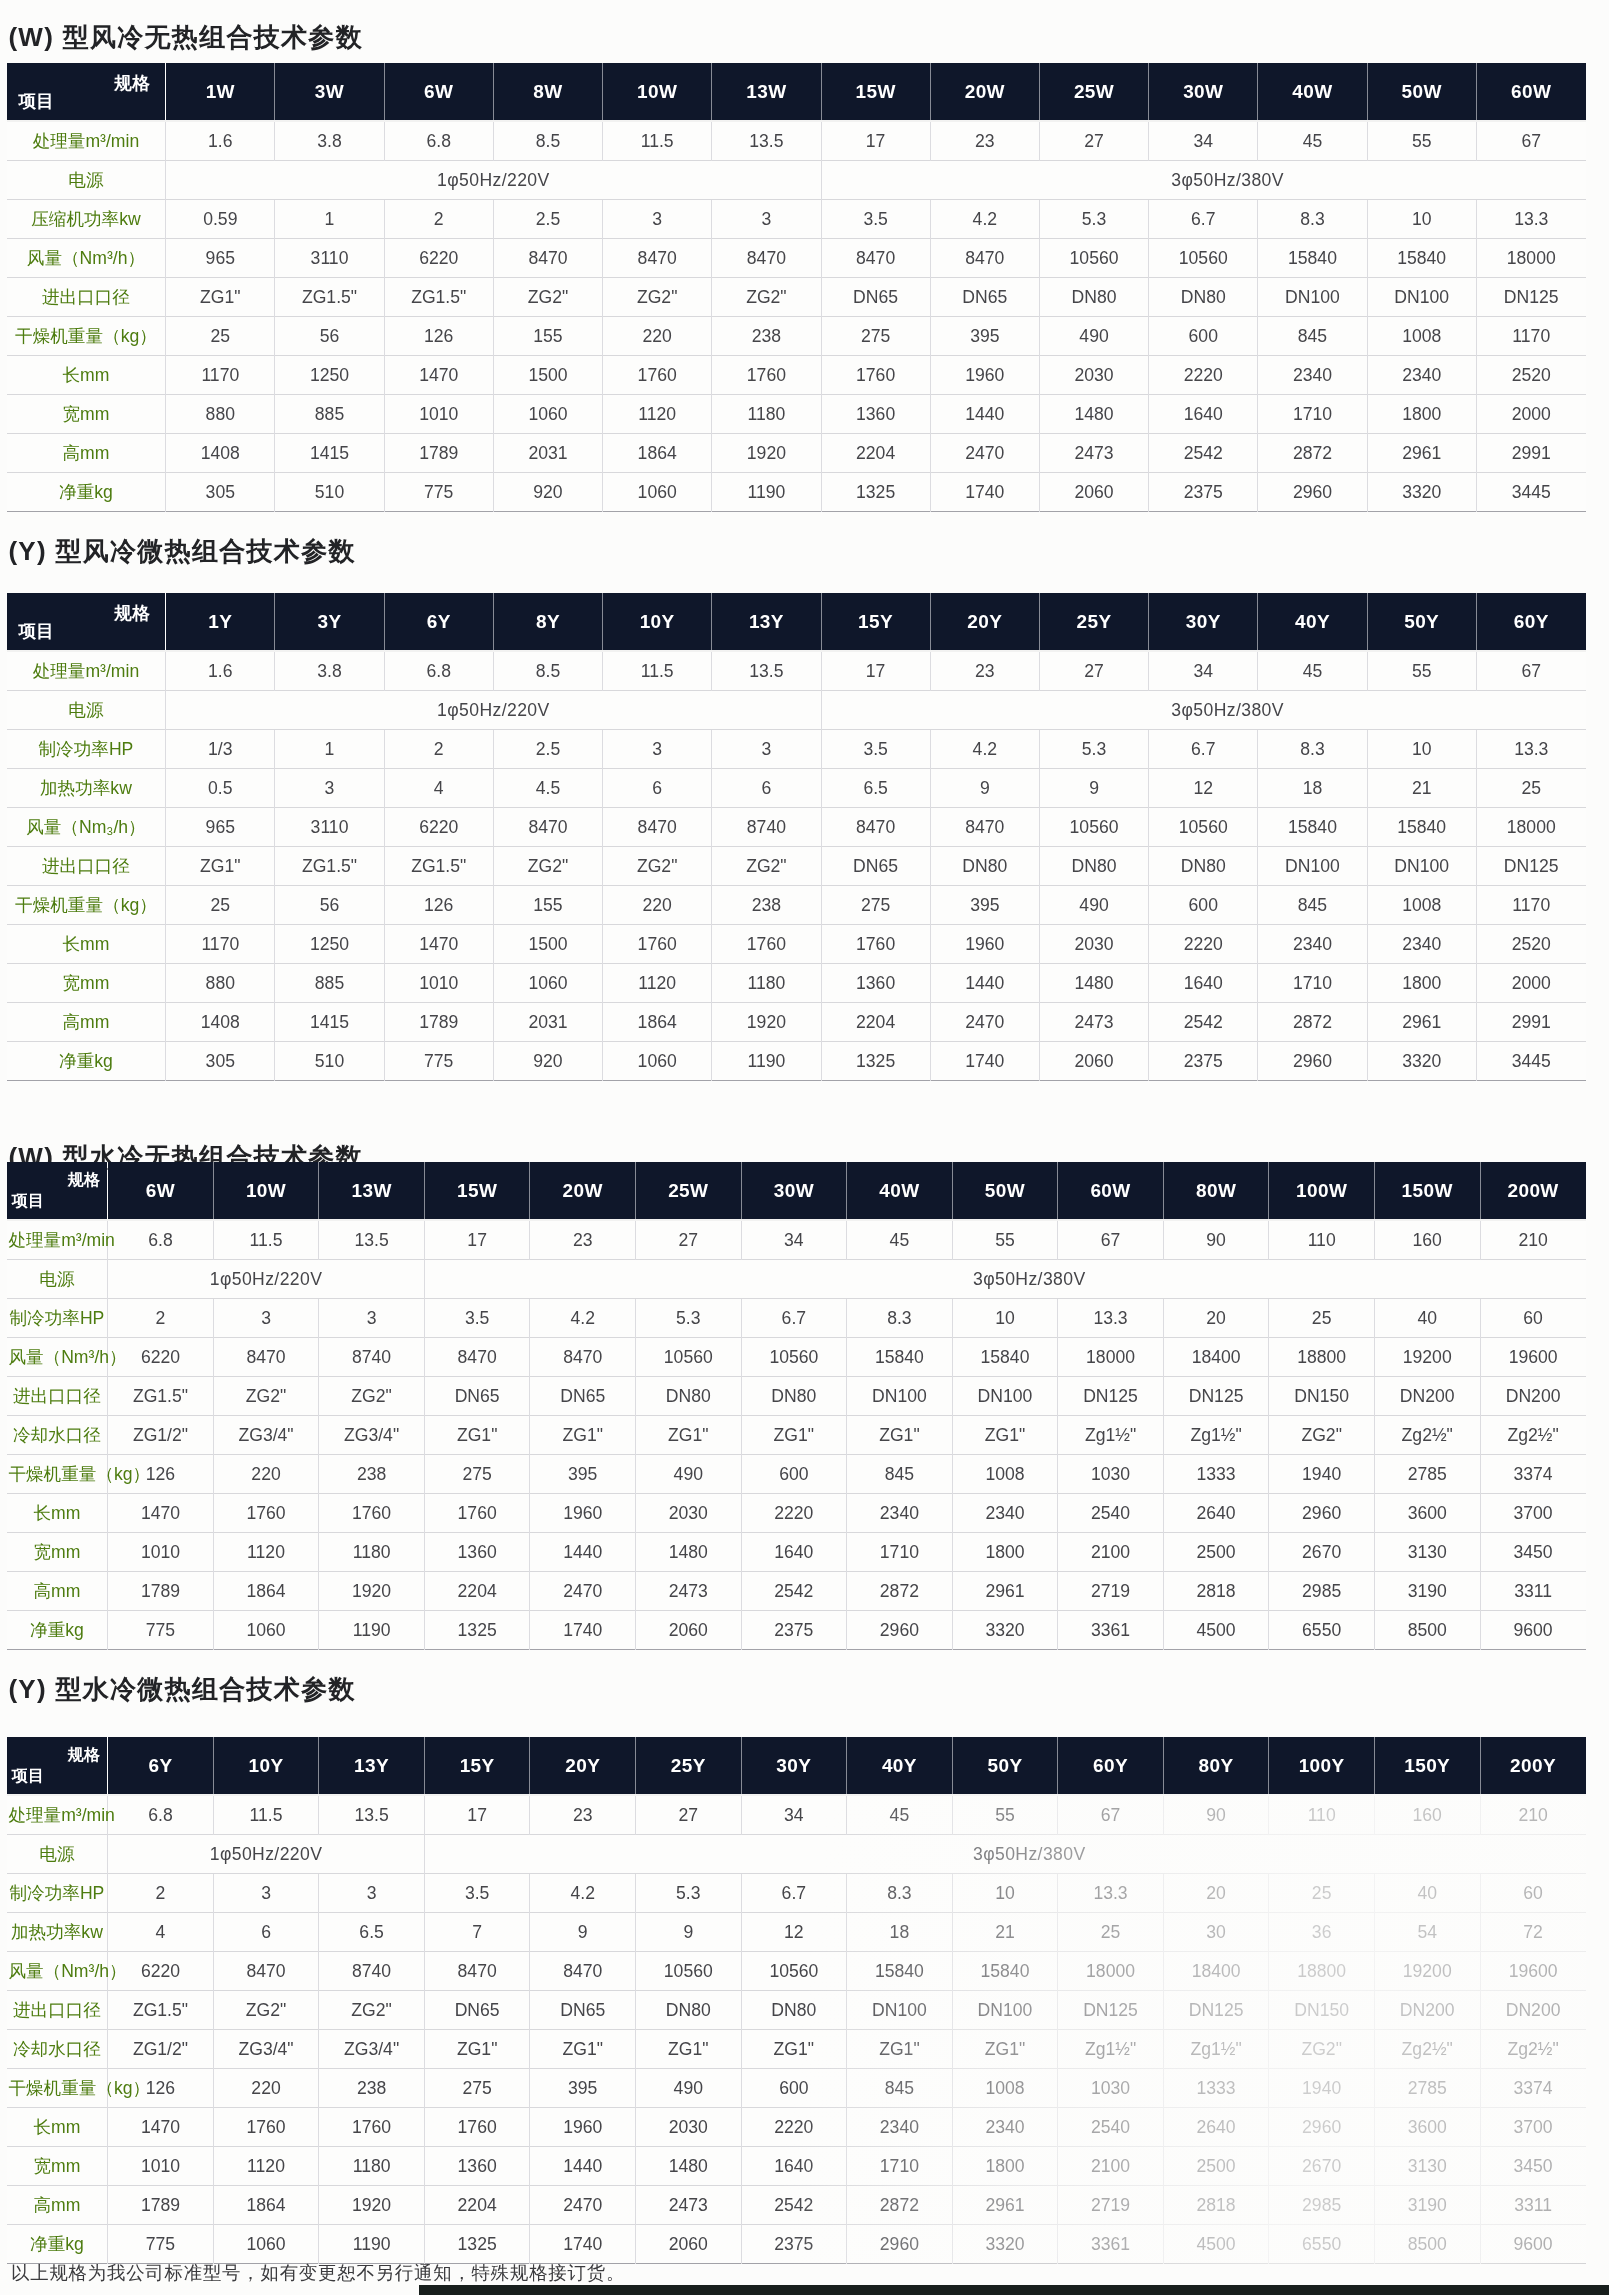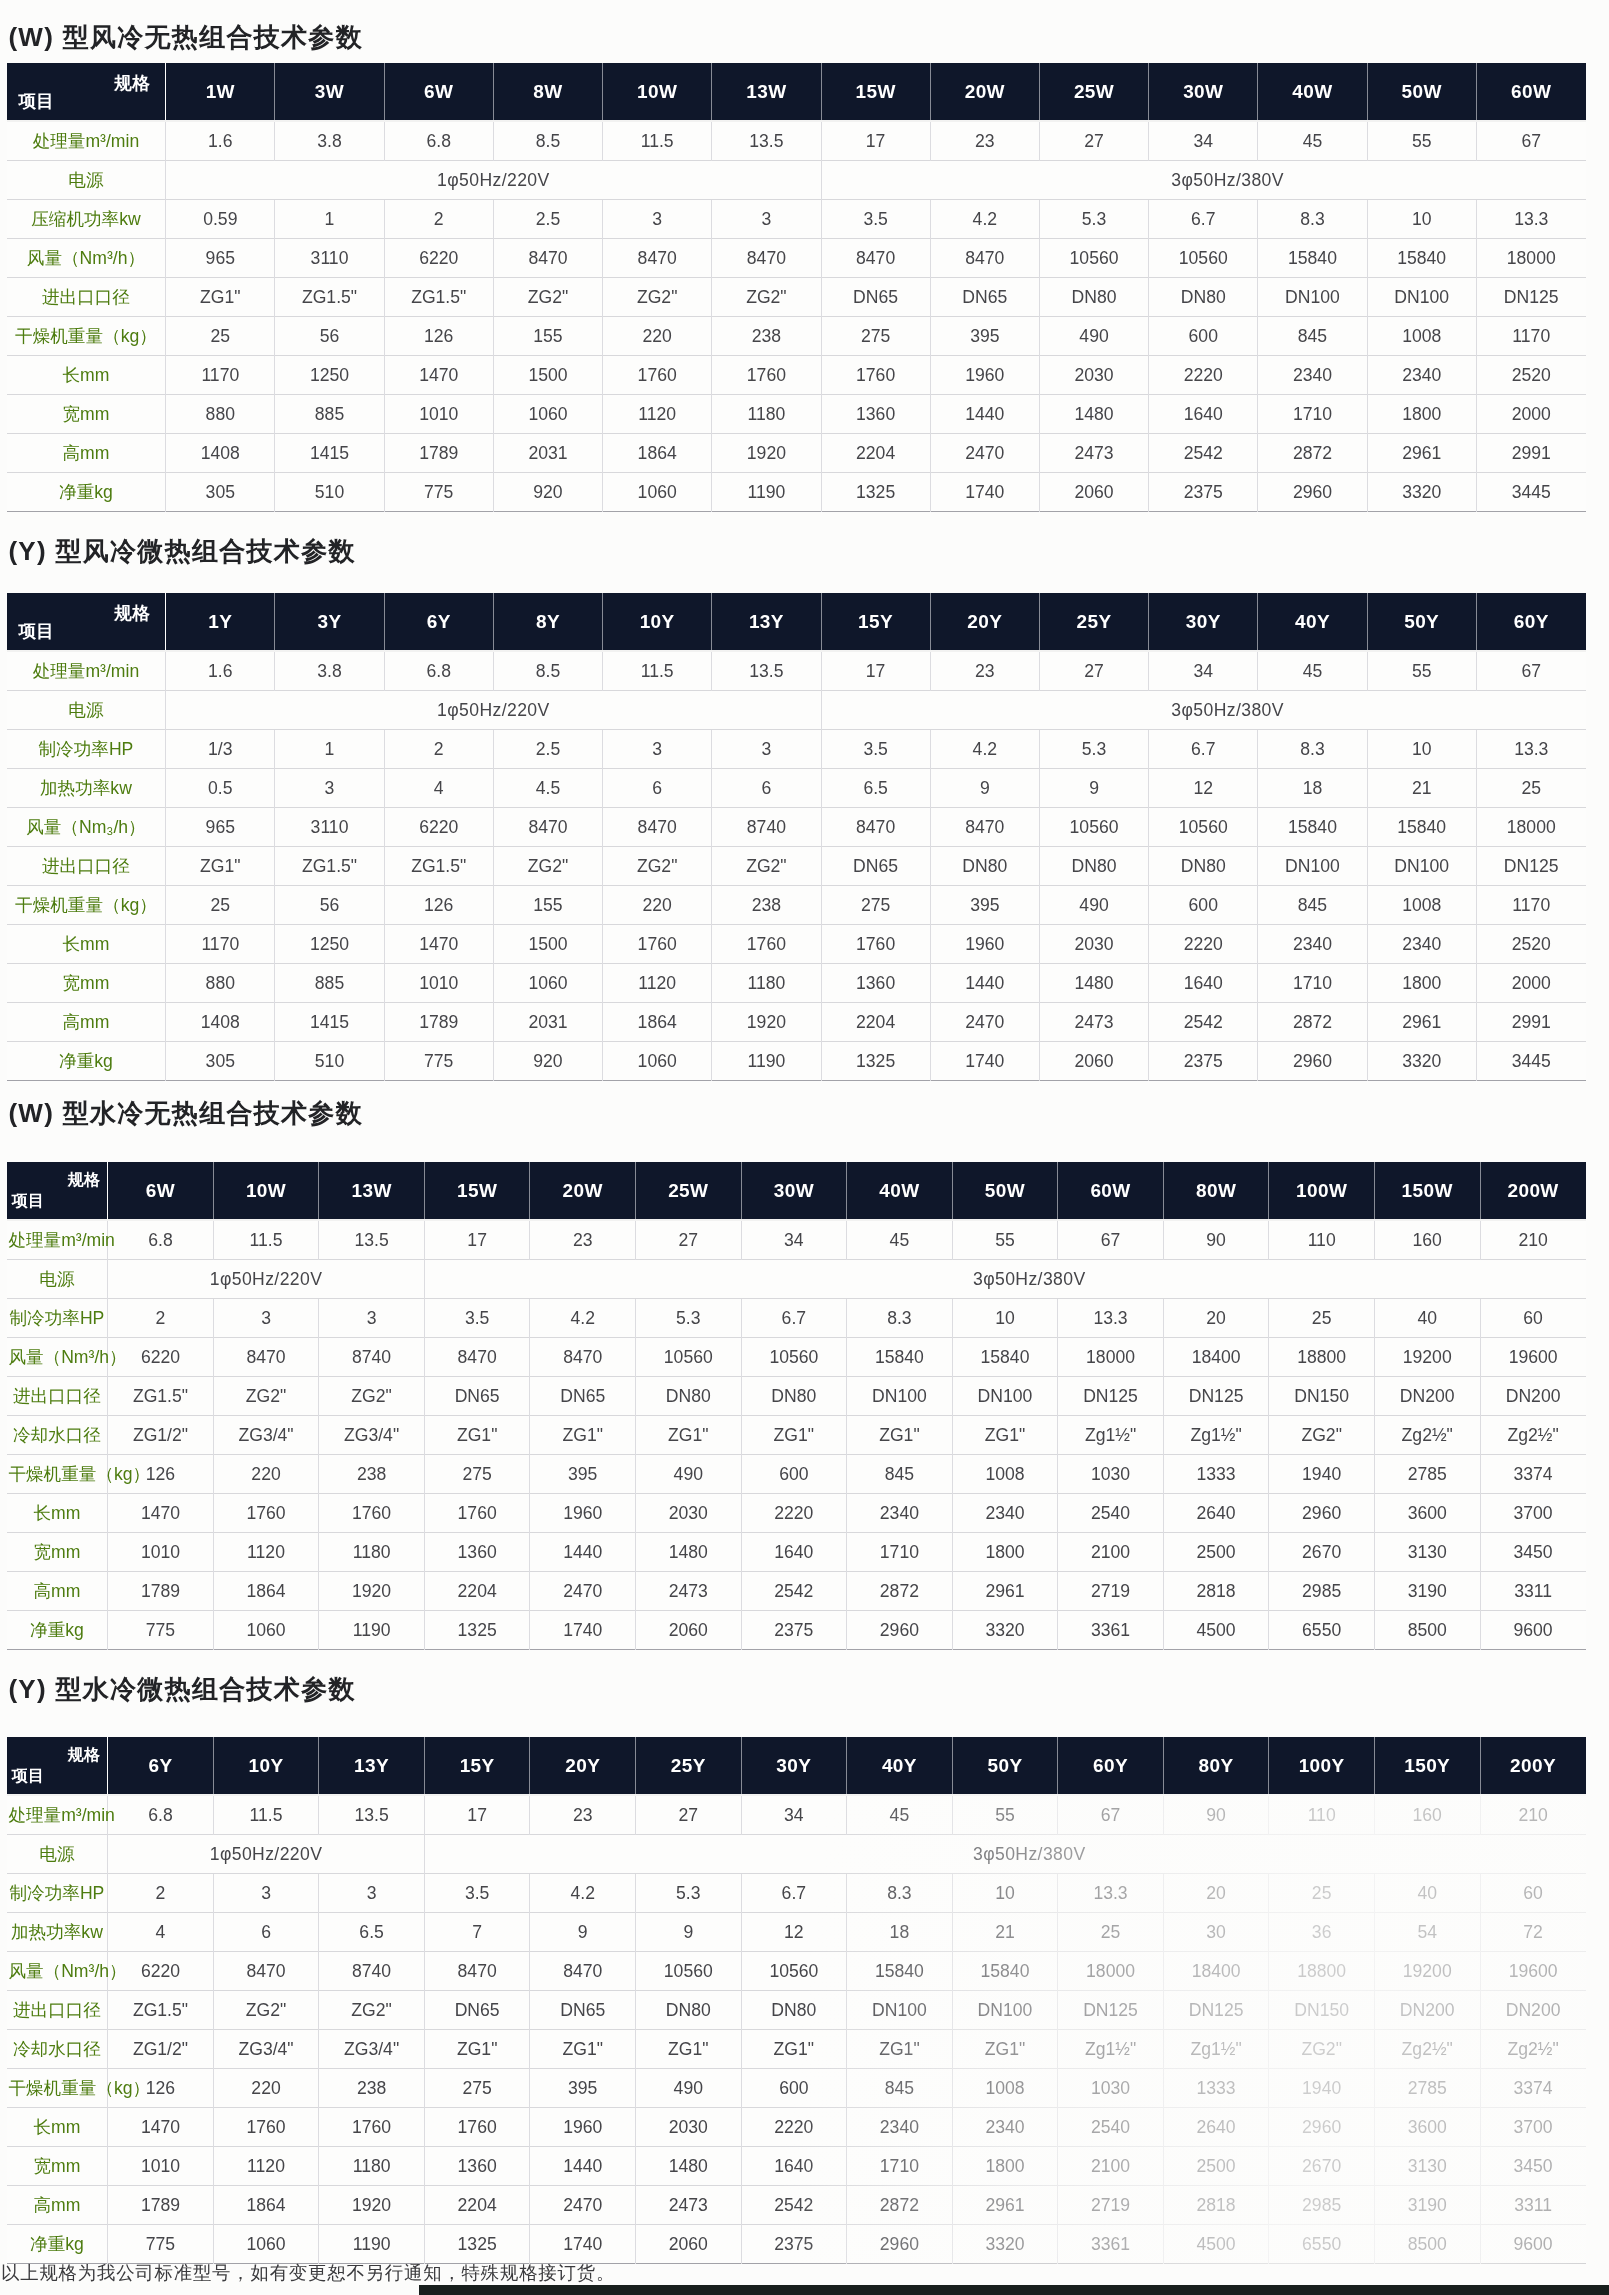--- a/index.html
+++ b/index.html
@@ -56,21 +56,21 @@
   .fade-overlay{
     position:absolute;top:57px;left:0;right:0;bottom:0;
     background:linear-gradient(97deg,
       rgba(252,252,251,0) 50%,
       rgba(252,252,251,.45) 64%,
       rgba(252,252,251,.75) 82%,
       rgba(252,252,251,.55) 100%);
     pointer-events:none;
   }
   .footer-note{
-    position:absolute;left:1px;top:2260px;
+    position:absolute;left:11px;top:2260px;
     font-size:18.4px;color:#3a3a3d;letter-spacing:0.8px;white-space:nowrap;
   }
   .bottom-bar{
     position:absolute;left:419px;top:2285px;width:1190px;height:11px;
     background:#181f1d;
   }
 </style>
 </head>
 <body>
 
@@ -471,21 +471,21 @@
               <td>1740</td>
               <td>2060</td>
               <td>2375</td>
               <td>2960</td>
               <td>3320</td>
               <td>3445</td>
             </tr>
           </tbody>
         </table>
       </div>
-      <h2 class="tbl-title" style="top: 1096px;">(W) 型水冷无热组合技术参数</h2>
+      <h2 class="tbl-title" style="top: 1140px; text-decoration: underline;">(W) 型水冷无热组合技术参数</h2>
       <div class="tbl-wrap" style="top: 1162px;">
         <table class="spec t34">
           <colgroup>
             <col style="width: 101px;">
             <col>
             <col>
             <col>
             <col>
             <col>
             <col>

